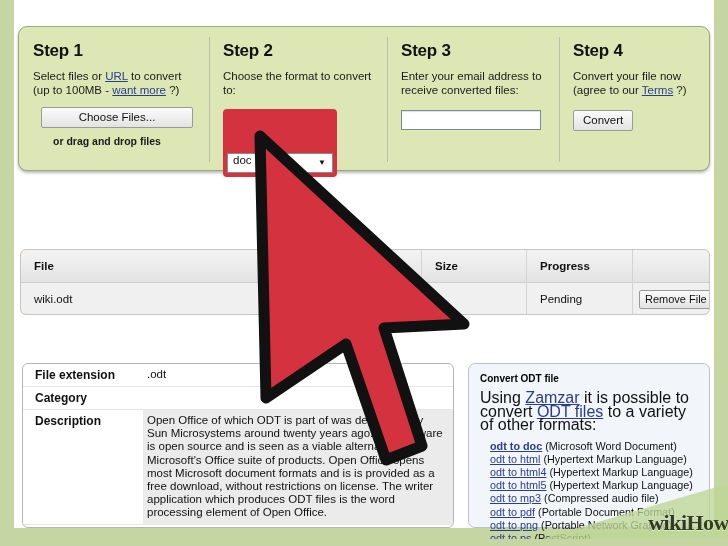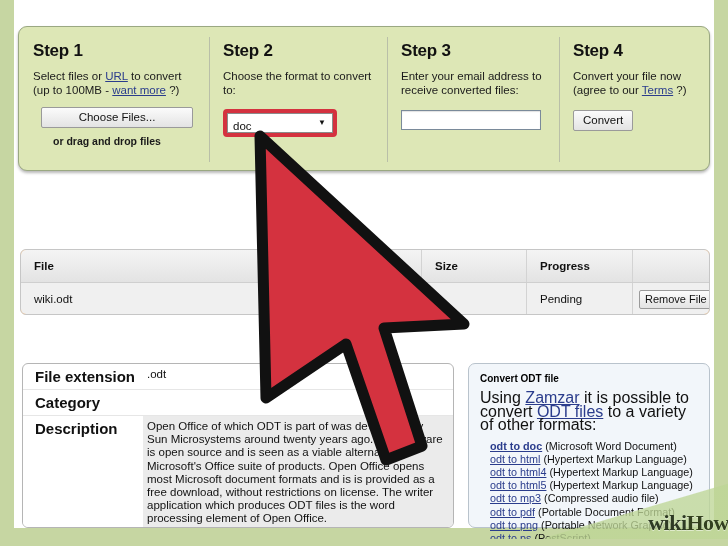--- a/index.html
+++ b/index.html
@@ -63,24 +63,25 @@
   
   .select-highlight{
     position:relative;display:inline-block;
     border:4px solid #d4323f;border-radius:4px;
     padding:0;background:#d4323f;
     margin-top:2px;
   }
   .select-box{
     width:106px;height:20px;background:#ffffff;
     border:1px solid #8b8b8b;
-    display:flex;align-items:flex-end;
+    display:flex;align-items:flex-start;
     font-size:11.5px;color:#111;
     padding-left:5px;box-sizing:border-box;
     position:relative;
+    margin-top:40px;
   }
   .select-box .caret{
     position:absolute;right:6px;top:50%;transform:translateY(-50%);
     font-size:8px;color:#111;line-height:1;
   }
 
   .email-input{
     width:140px;height:20px;background:#fff;border:1px solid #7a8a9a;
     box-sizing:border-box;margin-top:3px;
     box-shadow:inset 0 1px 1px rgba(0,0,0,.12);
@@ -118,21 +119,21 @@
   
   .info-box{
     position:absolute;left:22px;top:363px;width:432px;height:165px;
     border:1px solid #b5b5b5;border-radius:6px;background:#fff;
     box-sizing:border-box;overflow:hidden;
   }
   .info-row{display:flex;border-bottom:1px solid #e6e6e6;}
   .info-row:last-child{border-bottom:none;}
   .info-k{
     width:120px;min-width:120px;box-sizing:border-box;
-    padding:4px 0 4px 12px;font-size:15px;font-weight:bold;color:#111;
+    padding:4px 0 4px 12px;font-size:12px;font-weight:bold;color:#111;
   }
   .info-v{
     flex:1;box-sizing:border-box;padding:4px 8px 4px 4px;
     font-size:11.5px;color:#111;line-height:13.2px;
   }
   .row-shade .info-v{background:#ebebeb;}
   .row-shade .info-k{background:#fff;}
   .info-v .lnk{color:#2a3c8c;}
   .act-bold{font-weight:bold;font-style:italic;color:#2a3c8c;text-decoration:underline;}
 

